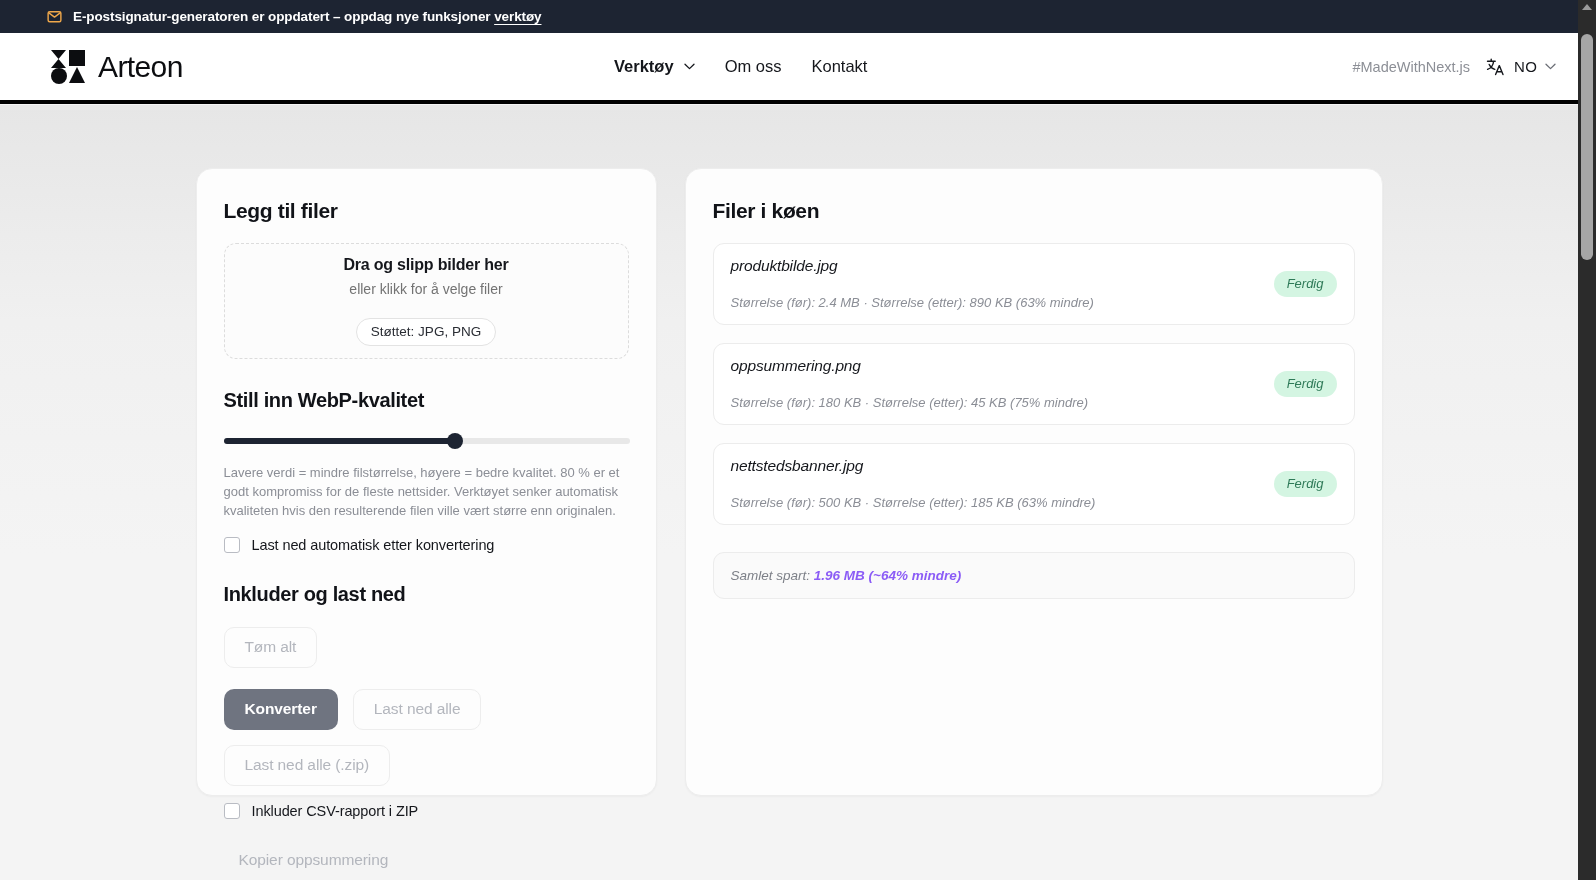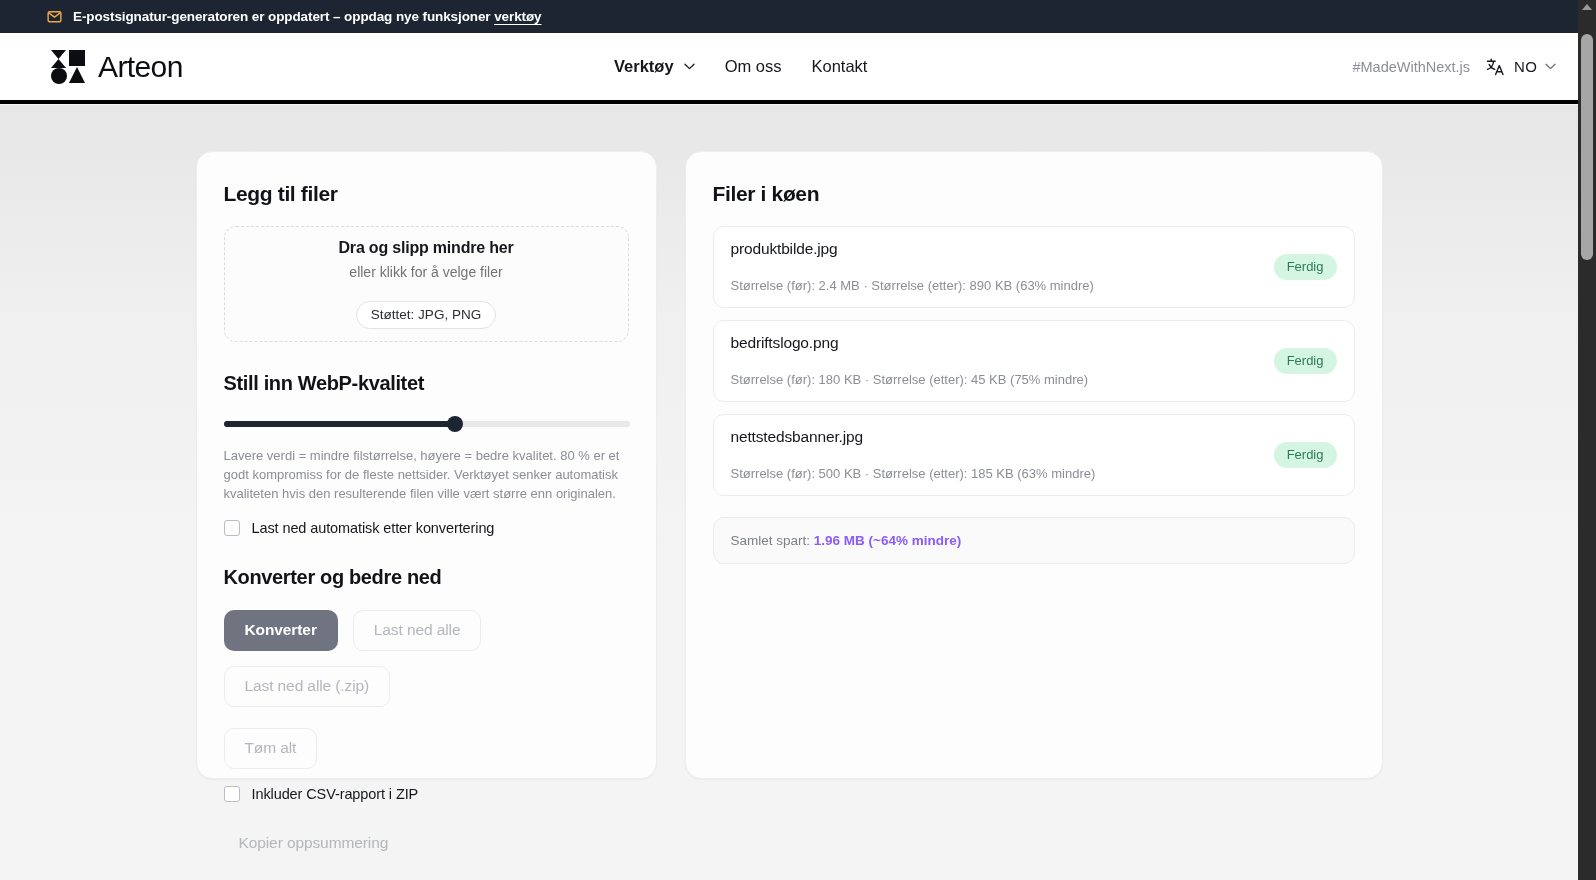--- a/index.html
+++ b/index.html
@@ -129,21 +129,21 @@
     left: 0; top: 105px;
     width: 1578px;
     height: 775px;
     background:
       linear-gradient(180deg, #e6e6e6 0%, #f0f0f0 28%, #f4f4f4 58%, #f4f4f4 100%);
   }
 
   
   .content {
     position: absolute;
-    left: 0; top: 88px;
+    left: 0; top: 105px;
     width: 1578px;
     height: 775px;
     display: flex;
     justify-content: center;
     gap: 28px;
     padding-top: 63px;
   }
 
   .card {
     background: #fdfdfd;
@@ -289,21 +289,21 @@
     border-color: #ededed;
   }
   .btn-plain {
     background: transparent;
     color: #b3b6bd;
     border-color: transparent;
     padding-left: 14px;
   }
 
   
-  .queue { margin-top: 20px; display: flex; flex-direction: column; gap: 12px; }
+  .queue { margin-top: 20px; display: flex; flex-direction: column; gap: 18px; font-style: italic; }
 
   .file-row {
     border: 1px solid #ececec;
     border-radius: 11px;
     background: #fff;
     padding: 13px 17px 14px;
     display: flex;
     align-items: center;
     justify-content: space-between;
     gap: 16px;
@@ -417,49 +417,49 @@
   </div>
 
   <div class="wash"></div>
 
   <div class="content">
 
     <section class="card card-left">
       <h2 class="card-title">Legg til filer</h2>
 
       <div class="dropzone">
-        <div class="dz-title">Dra og slipp mindre her</div>
+        <div class="dz-title">Dra og slipp bilder her</div>
         <div class="dz-sub">eller klikk for å velge filer</div>
         <div class="dz-chip">Støttet: JPG, PNG</div>
       </div>
 
       <h3 class="section-title">Still inn WebP-kvalitet</h3>
 
       <div class="slider">
         <div class="slider-track"></div>
         <div class="slider-fill" style="width: 231.42px;"></div>
         <div class="slider-thumb" style="left: 231.42px;"></div>
       </div>
 
       <p class="help-text">Lavere verdi = mindre filstørrelse, høyere = bedre kvalitet. 80 % er et godt kompromiss for de fleste nettsider. Verktøyet senker automatisk kvaliteten hvis den resulterende filen ville vært større enn originalen.</p>
 
       <div class="check-row">
         <span class="checkbox"></span>
         <span class="check-label">Last ned automatisk etter konvertering</span>
       </div>
 
-      <h3 class="section-title">Konverter og bedre ned</h3>
-
+      <h3 class="section-title">Inkluder og last ned</h3>
+
+      <div class="btn-row">
+        <button class="btn btn-ghost">Tøm alt</button>
+      </div>
       <div class="btn-row">
         <button class="btn btn-primary">Konverter</button>
         <button class="btn btn-ghost">Last ned alle</button>
         <button class="btn btn-ghost">Last ned alle (.zip)</button>
-      </div>
-      <div class="btn-row">
-        <button class="btn btn-ghost">Tøm alt</button>
       </div>
 
       <div class="check-row">
         <span class="checkbox"></span>
         <span class="check-label">Inkluder CSV-rapport i ZIP</span>
       </div>
 
       <div class="btn-row">
         <button class="btn btn-plain">Kopier oppsummering</button>
       </div>
@@ -473,21 +473,21 @@
         <div class="file-row">
           <div>
             <div class="file-name">produktbilde.jpg</div>
             <div class="file-meta">Størrelse (før): 2.4 MB · Størrelse (etter): 890 KB (63% mindre)</div>
           </div>
           <span class="badge">Ferdig</span>
         </div>
 
         <div class="file-row">
           <div>
-            <div class="file-name">bedriftslogo.png</div>
+            <div class="file-name">oppsummering.png</div>
             <div class="file-meta">Størrelse (før): 180 KB · Størrelse (etter): 45 KB (75% mindre)</div>
           </div>
           <span class="badge">Ferdig</span>
         </div>
 
         <div class="file-row">
           <div>
             <div class="file-name">nettstedsbanner.jpg</div>
             <div class="file-meta">Størrelse (før): 500 KB · Størrelse (etter): 185 KB (63% mindre)</div>
           </div>

